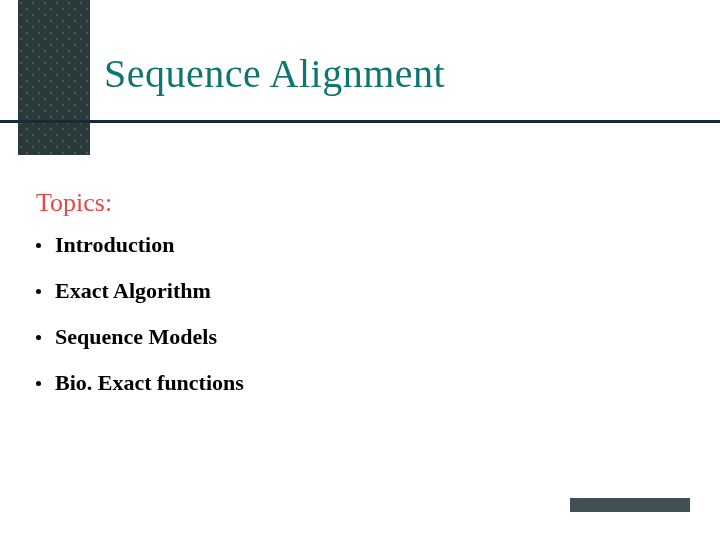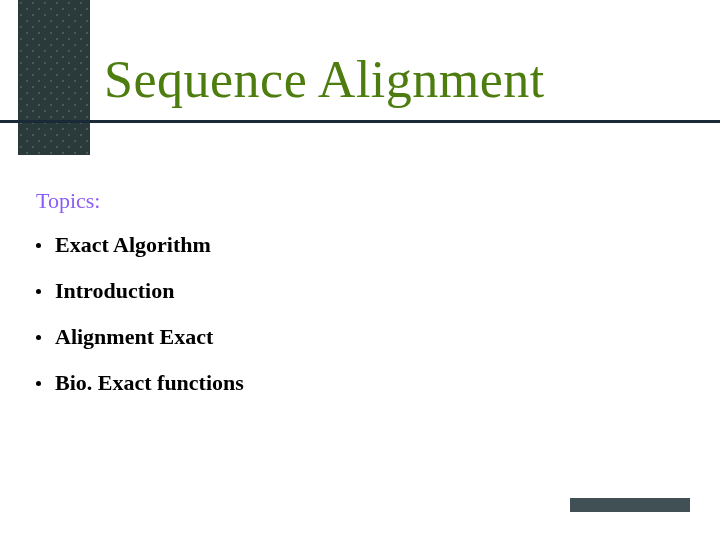--- a/index.html
+++ b/index.html
@@ -17,43 +17,43 @@
     background-image:
       radial-gradient(circle at 3px 3px, #4a5a5b 1px, transparent 1.2px),
       radial-gradient(circle at 9px 9px, #4a5a5b 1px, transparent 1.2px);
     background-size: 12px 12px;
   }
 
   .title {
     position: absolute;
     top: 50px;
     left: 104px;
-    font-size: 52px;
+    font-size: 40px;
     font-family: 'Times New Roman', Times, serif;
-    color: #4d7c0f;
+    color: #0f766e;
     font-weight: 400;
     letter-spacing: 0.5px;
   }
 
   .hr-main {
     position: absolute;
     top: 120px;
     left: 0;
     width: 720px;
     height: 3px;
     background: #1b2a38;
   }
 
   .topics-label {
     position: absolute;
     top: 188px;
     left: 36px;
-    font-size: 22px;
+    font-size: 26px;
     font-family: 'Comic Sans MS', 'Chalkboard SE', cursive;
-    color: #8b5cf6;
+    color: #ef4444;
   }
 
   .bullets {
     position: absolute;
     top: 232px;
     left: 36px;
     list-style: none;
   }
   .bullets li {
     font-family: 'Comic Sans MS', 'Chalkboard SE', cursive;
@@ -93,29 +93,29 @@
 
   <h1 class="title">Sequence Alignment</h1>
 
   <div class="hr-main"></div>
 
   <div class="topics-label">Topics:</div>
 
   <ul class="bullets">
     <li>
       <span class="dot"></span>
+      <span>Introduction</span>
+    </li>
+    <li>
+      <span class="dot"></span>
       <span>Exact Algorithm</span>
     </li>
     <li>
       <span class="dot"></span>
-      <span>Introduction</span>
-    </li>
-    <li>
-      <span class="dot"></span>
-      <span>Alignment Exact</span>
+      <span>Sequence Models</span>
     </li>
     <li>
       <span class="dot"></span>
       <span>Bio. Exact functions</span>
     </li>
   </ul>
 
   <div class="footer-bar"></div>
 
 </div>

